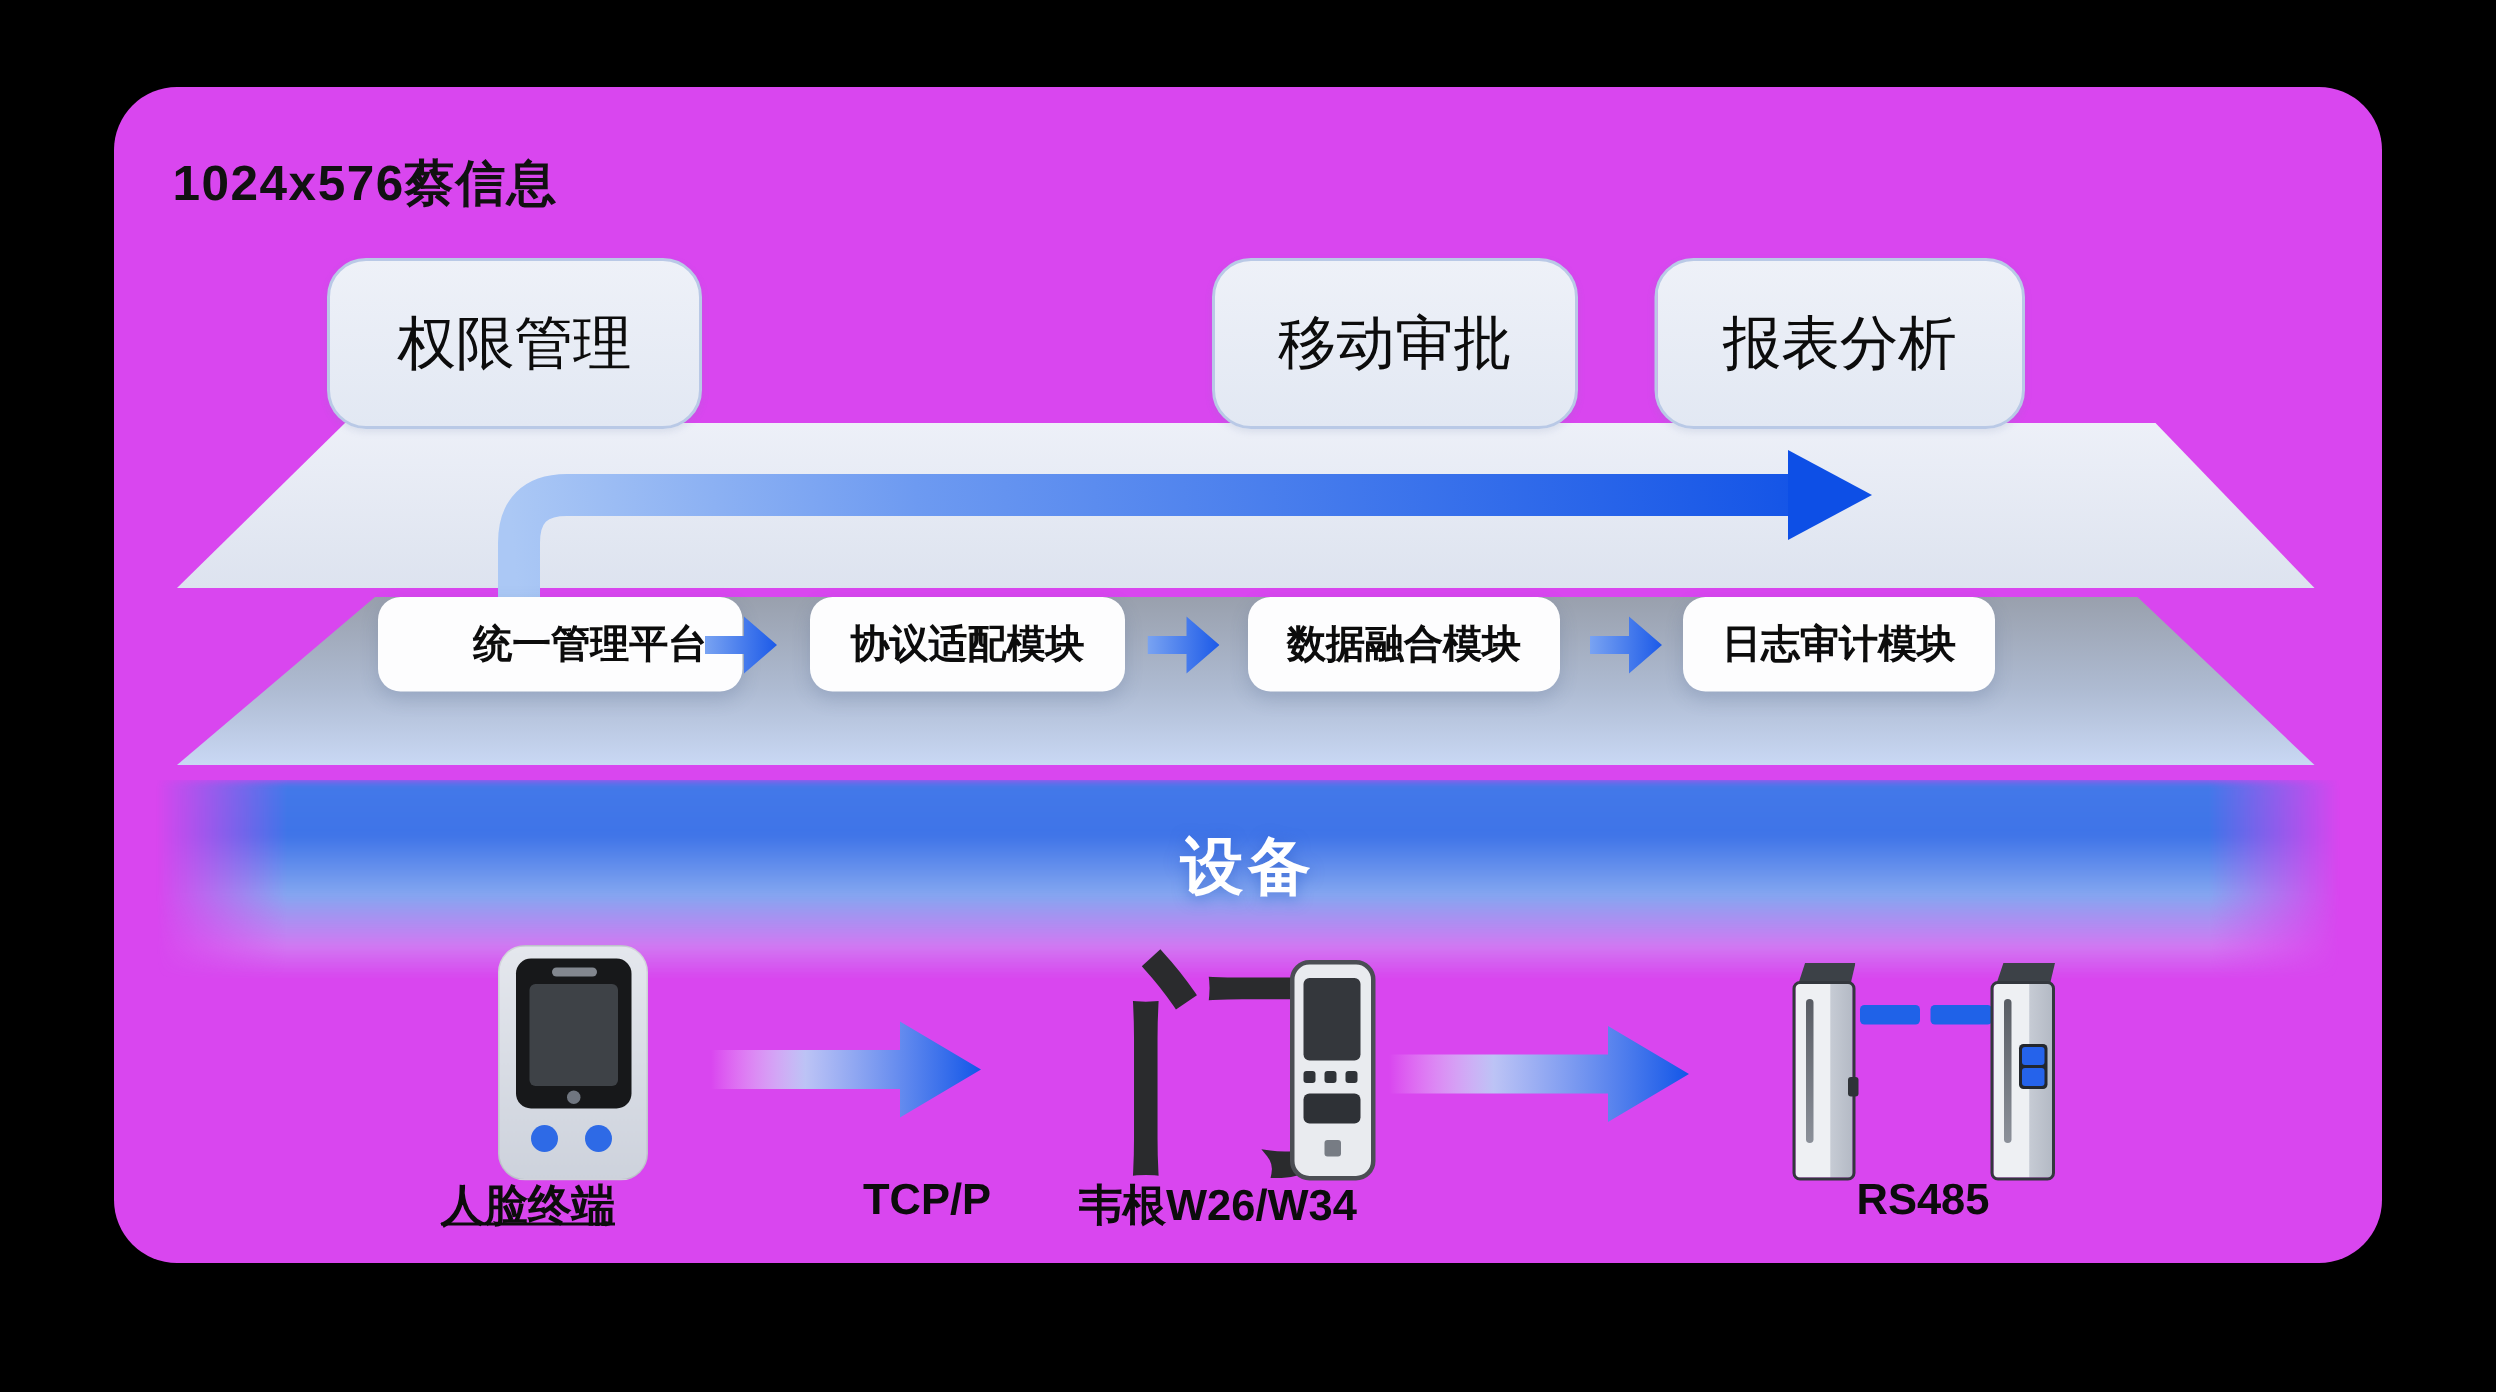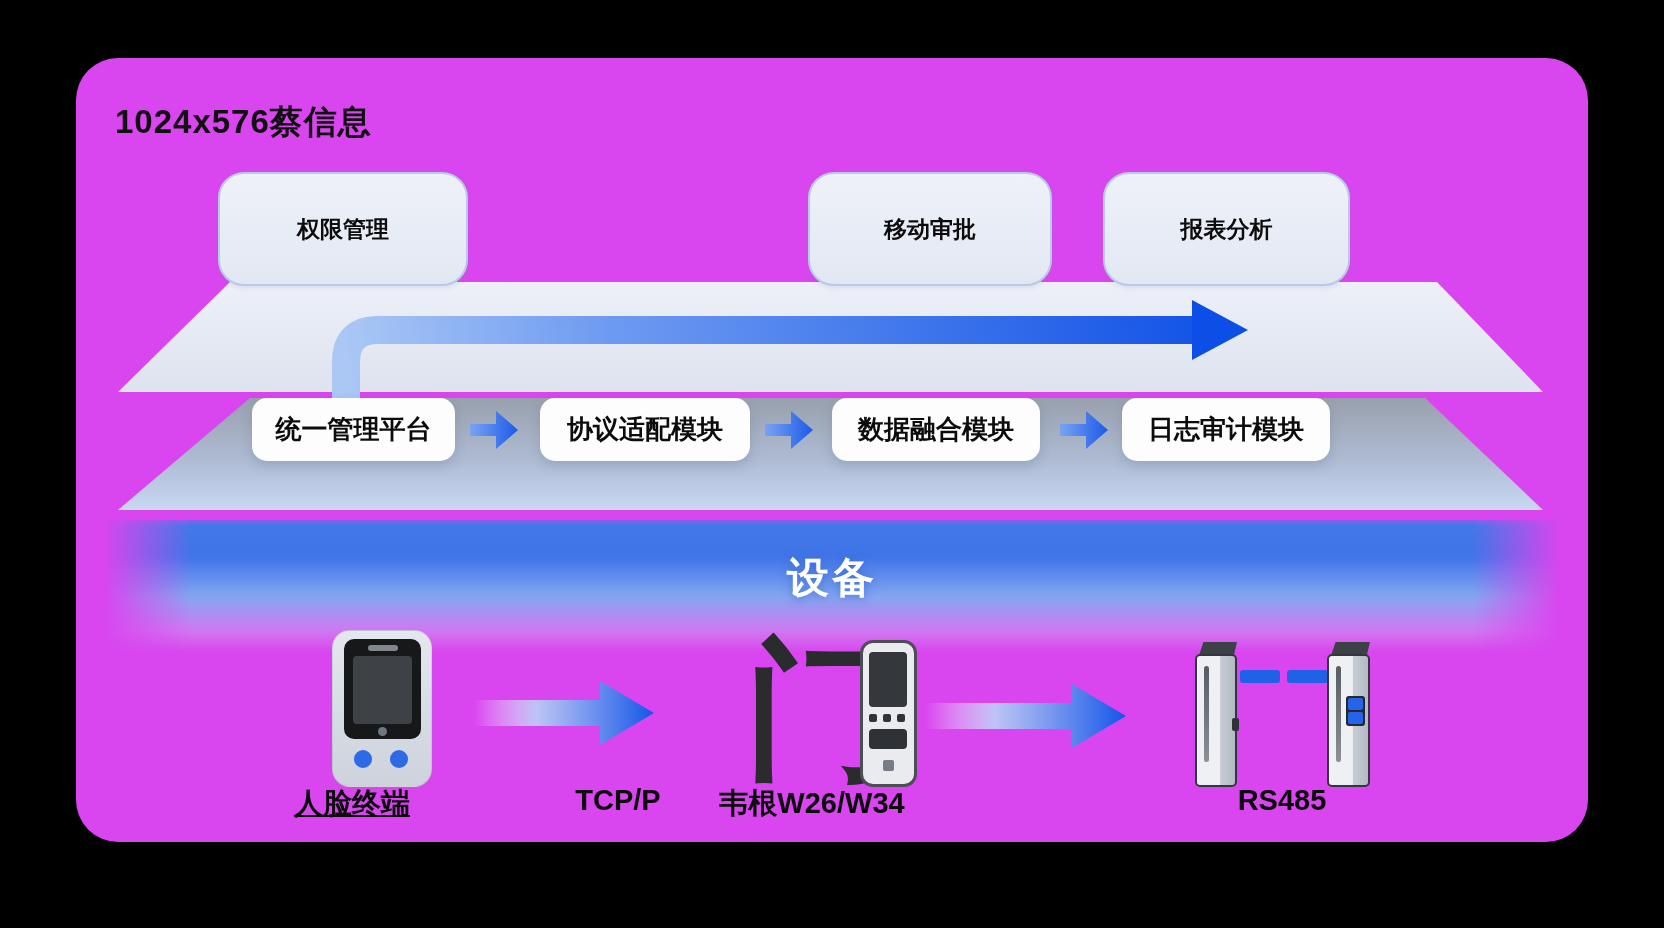--- a/index.html
+++ b/index.html
@@ -7,21 +7,21 @@
          font-family:"Liberation Sans","DejaVu Sans",sans-serif;}
   .card{position:absolute;left:76px;top:58px;width:1512px;height:784px;background:#d946ef;
         border-radius:42px;overflow:hidden;}
   .title{position:absolute;left:39px;top:42px;font-size:33px;font-weight:700;color:#111;letter-spacing:1px;}
   svg.full{position:absolute;left:0;top:0;width:1512px;height:784px;}
   
   .app-btn{position:absolute;top:114px;height:114px;border-radius:26px;
            background:linear-gradient(180deg,#eef1f8 0%,#e2e8f3 100%);
            border:2px solid #b9c9e6;display:flex;align-items:center;justify-content:center;
            box-shadow:0 2px 5px rgba(120,140,180,0.18);box-sizing:border-box;}
-  .app-btn span{font-size:23px;font-weight:700;color:#0c0c0c;}
+  .app-btn span{font-size:39px;font-weight:400;color:#0c0c0c;}
   
   .module{position:absolute;top:340px;height:63px;border-radius:15px;background:#fdfdfe;
           display:flex;align-items:center;justify-content:center;
           box-shadow:0 5px 12px rgba(70,90,130,0.22);}
   .module span{font-size:26px;font-weight:700;color:#0c0c0c;}
   .sm-arrow{position:absolute;top:352px;width:48px;height:40px;}
   
   .band{position:absolute;left:28px;top:462px;width:1456px;height:132px;filter:blur(3px);
         background:linear-gradient(180deg,#4379e9 0%,#3f74e8 28%,#84a7f0 58%,rgba(196,216,249,0.35) 84%,rgba(255,255,255,0) 100%);
         -webkit-mask-image:linear-gradient(90deg,transparent 0,#000 6%,#000 94%,transparent 100%);
@@ -112,21 +112,21 @@
     <div class="app-btn" style="left:142px;width:250px;">
       <span>权限管理</span>
     </div>
     <div class="app-btn" style="left:732px;width:244px;">
       <span>移动审批</span>
     </div>
     <div class="app-btn" style="left:1027px;width:247px;">
       <span>报表分析</span>
     </div>
 
-    <div class="module" style="left:176px;width:203px;">
+    <div class="module" style="left:176px;width:203px;padding-left:40px;">
       <span>统一管理平台</span>
     </div>
     <svg class="sm-arrow" style="left:394px;" viewBox="0 0 48 40">
       <polygon points="0,14 26,14 26,1 48,20 26,39 26,26 0,26" fill="url(#gradSmallArrow)"></polygon>
     </svg>
     <div class="module" style="left:464px;width:210px;">
       <span>协议适配模块</span>
     </div>
     <svg class="sm-arrow" style="left:689px;" viewBox="0 0 48 40">
       <polygon points="0,14 26,14 26,1 48,20 26,39 26,26 0,26" fill="url(#gradSmallArrow)"></polygon>

